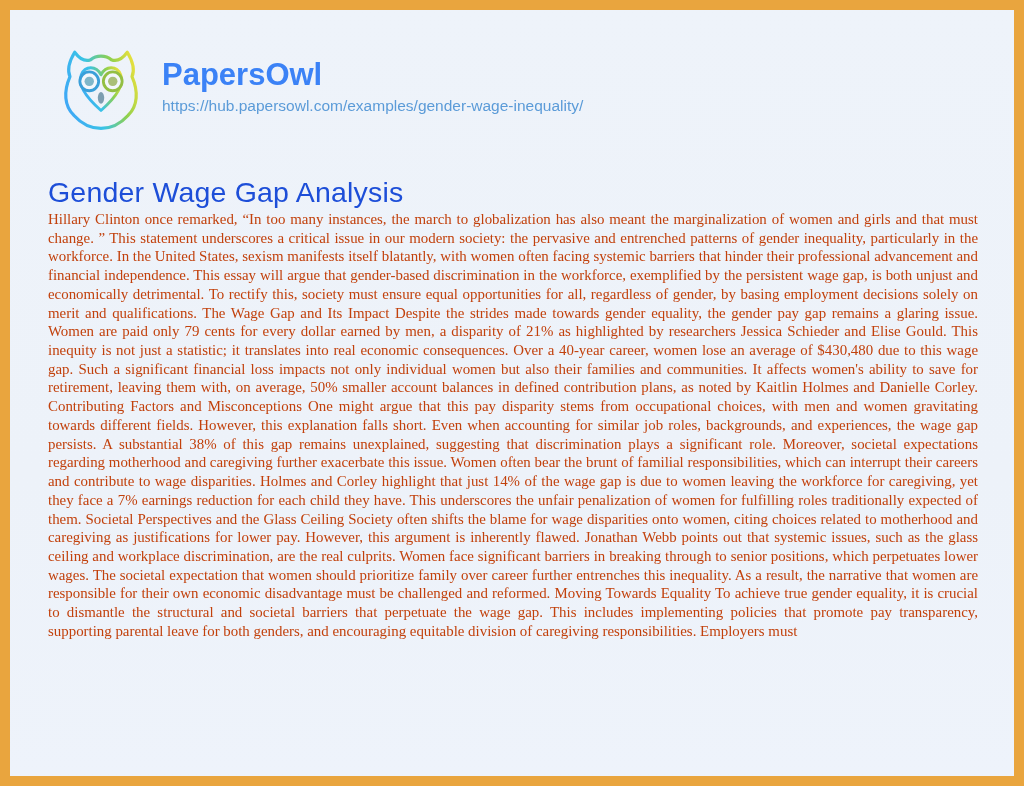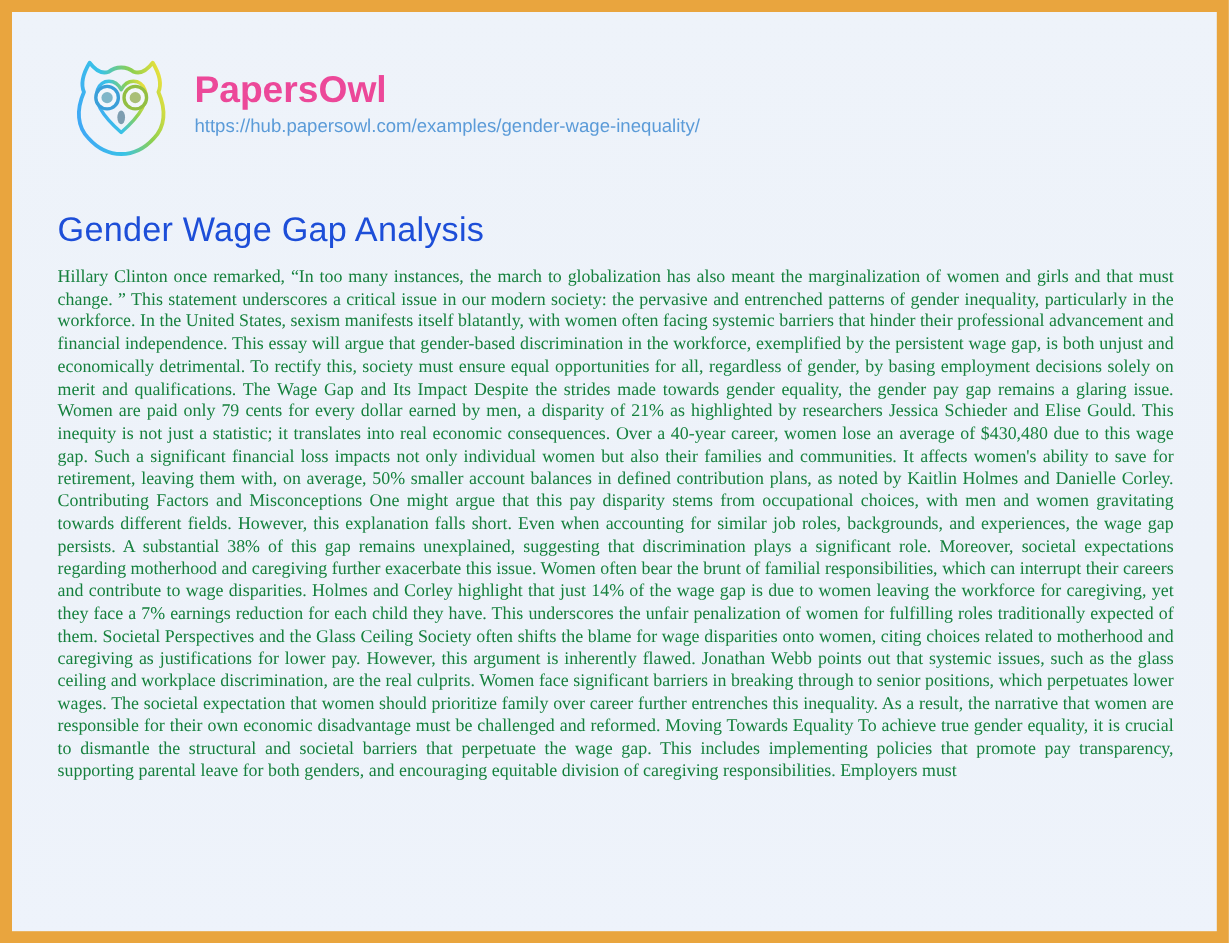--- a/index.html
+++ b/index.html
@@ -25,21 +25,21 @@
     flex: 0 0 94px;
     margin-top: 4px;
   }
   .brand-block {
     margin-left: 14px;
     padding-top: 2px;
   }
   .brand-name {
     font-size: 31px;
     font-weight: 700;
-    color: #ec4899;
+    color: #3b82f6;
     letter-spacing: 0px;
     line-height: 1.15;
   }
   .brand-url {
     margin-top: 5px;
     font-size: 15.5px;
     font-weight: 400;
     color: #5b9bd8;
     text-decoration: none;
     display: inline-block;
@@ -49,25 +49,25 @@
     padding: 0 36px 0 38px;
   }
   .article-title {
     margin-top: 36px;
     font-size: 28.5px;
     font-weight: 400;
     color: #1d4ed8;
     letter-spacing: 0.2px;
   }
   .article-body {
-    margin-top: 13px;
+    margin-top: 1px;
     font-family: "Liberation Serif", serif;
     font-size: 14.9px;
     line-height: 18.72px;
-    color: #15803d;
+    color: #c2410c;
     text-align: justify;
   }
 </style>
 </head>
 <body>
 
 <div class="header">
   <div class="logo-wrap">
     
     <svg width="94" height="94" viewBox="0 0 100 100" fill="none" xmlns="http://www.w3.org/2000/svg">

